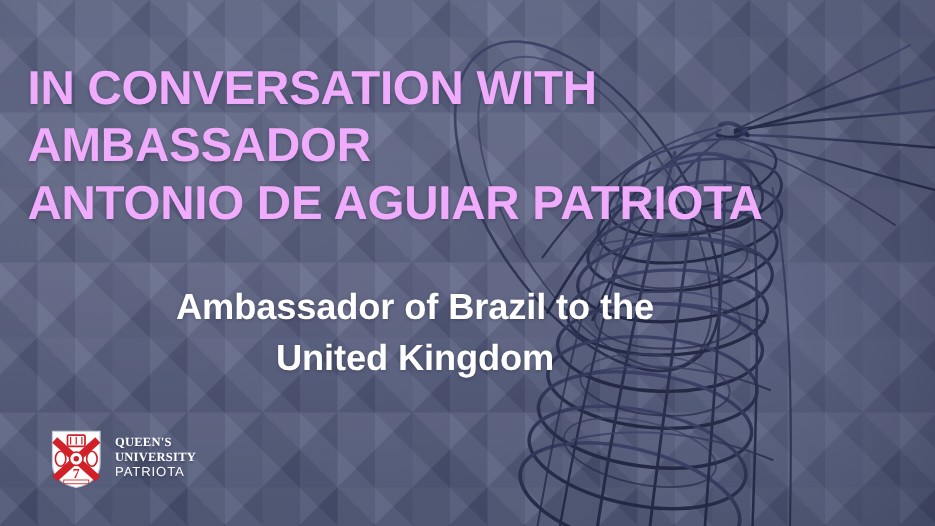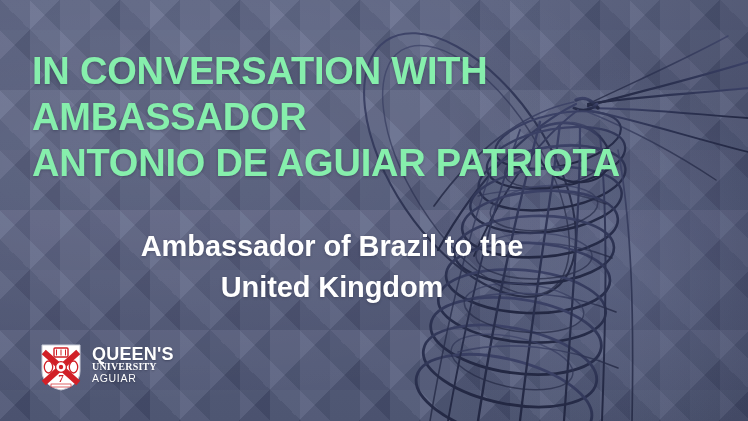--- a/index.html
+++ b/index.html
@@ -51,23 +51,23 @@
     position:absolute;
     top:0; right:0;
     width:460px; height:421px;
     pointer-events:none;
   }
   .artwork svg { display:block; width:100%; height:100%; }
 
   
   .title {
     position:absolute;
-    left:32px; top:48px;
+    left:22px; top:48px;
     width:680px;
-    color:#86efac;
+    color:#f0abfc;
     font-size:38px;
     font-weight:bold;
     line-height:46px;
     letter-spacing:-0.2px;
     text-shadow:0 1px 3px rgba(20,24,44,.30);
     white-space:pre-line;
   }
   .subtitle {
     position:absolute;
     left:22px; top:226px;
@@ -89,21 +89,21 @@
     display:flex;
     align-items:center;
     gap:10px;
   }
   .crest { width:42px; height:48px; display:block; flex:0 0 auto; }
   .logo-words {
     color:#ffffff;
     line-height:11.6px;
     text-shadow:0 1px 2px rgba(20,24,44,.35);
   }
-  .lw1 { font-size:18px; font-weight:bold; letter-spacing:.2px; display:block; }
+  .lw1 { font-size:10px; font-weight:bold; letter-spacing:.2px; display:block;font-family:Liberation Serif, serif; }
   .lw2 { font-size:10px; font-weight:bold; letter-spacing:.2px; display:block;font-family:Liberation Serif, serif; }
   .lw3 { font-size:10.5px; font-weight:normal; letter-spacing:.7px; display:block; margin-top:1px; }
 </style>
 </head>
 <body>
 
 <div id="slide">
 
   <div class="bg-base"></div>
   <div class="bg-facets"></div>
@@ -206,17 +206,17 @@
       <ellipse cx="33.5" cy="24" rx="4.2" ry="6" fill="#ffffff" stroke="#d12027" stroke-width="1.3"></ellipse>
       <circle cx="21" cy="24" r="5.4" fill="#ffffff" stroke="#d12027" stroke-width="1.3"></circle>
       <circle cx="21" cy="24" r="2.2" fill="#d12027"></circle>
       <text x="21" y="39" text-anchor="middle" font-family="Liberation Serif, serif" font-size="11" font-weight="bold" fill="#d12027">7</text>
       <rect x="11" y="41" width="20" height="3" fill="#ffffff" stroke="#d12027" stroke-width="0.7"></rect>
     </svg>
 
     <div class="logo-words">
       <span class="lw1">QUEEN'S</span>
       <span class="lw2">UNIVERSITY</span>
-      <span class="lw3">AGUIAR</span>
+      <span class="lw3">PATRIOTA</span>
     </div>
   </div>
 
 </div>
 
 </body></html>

